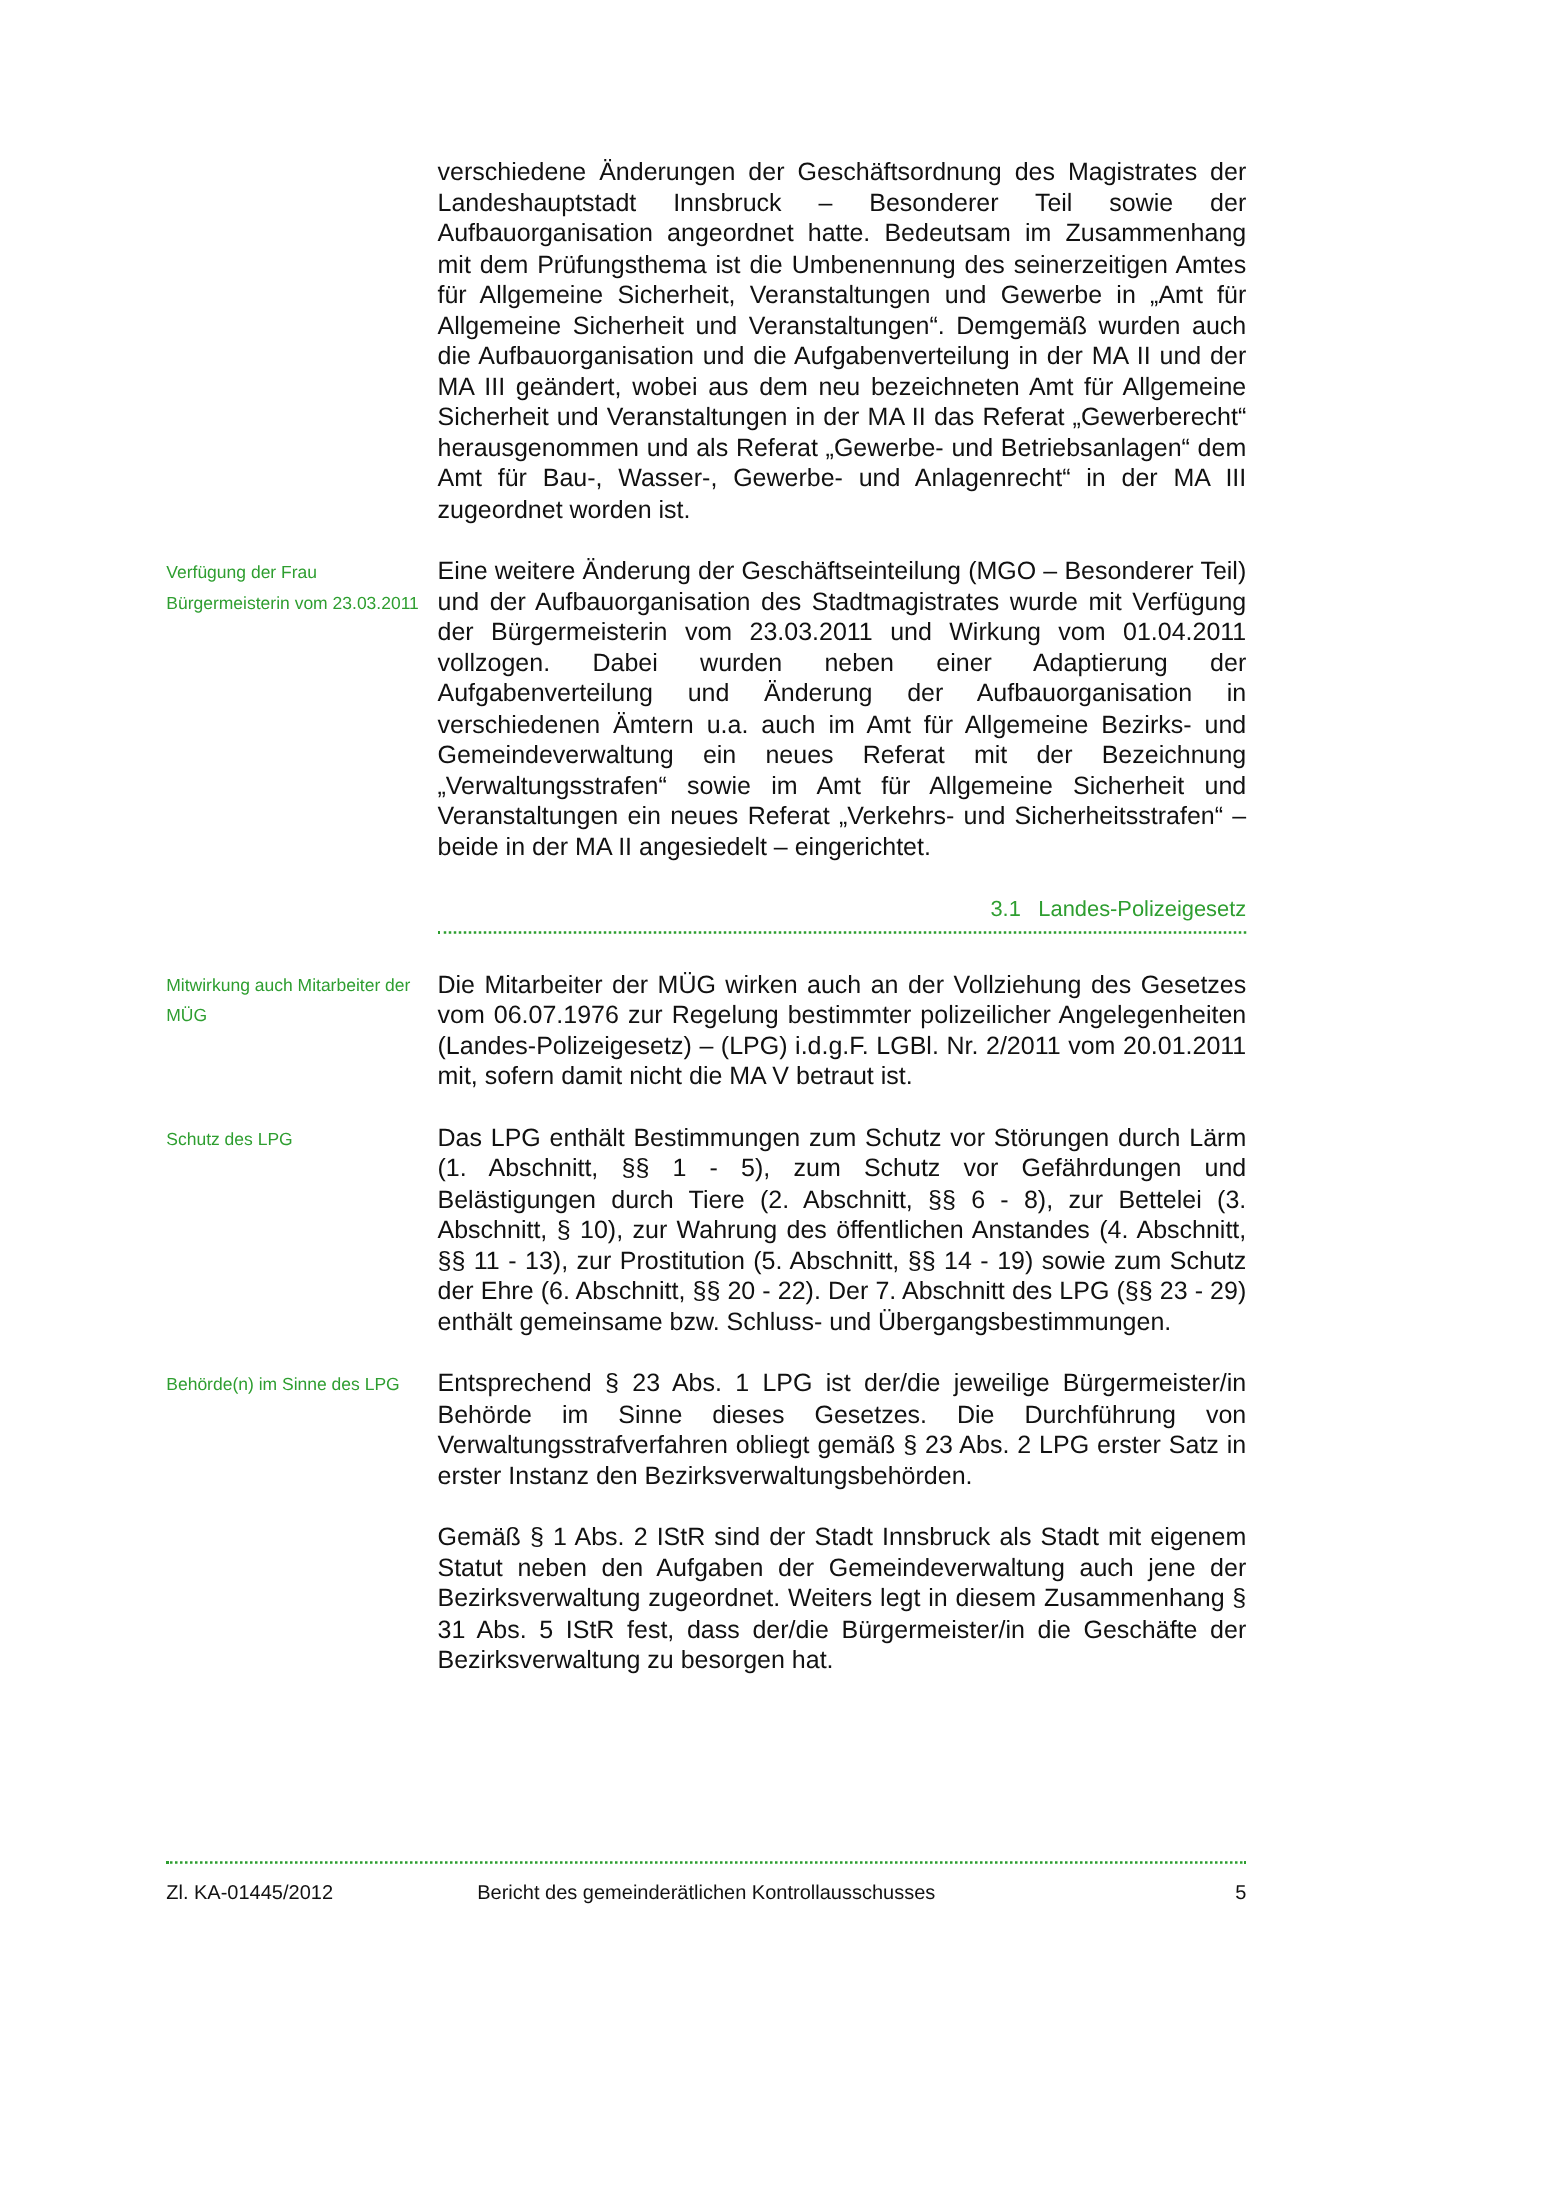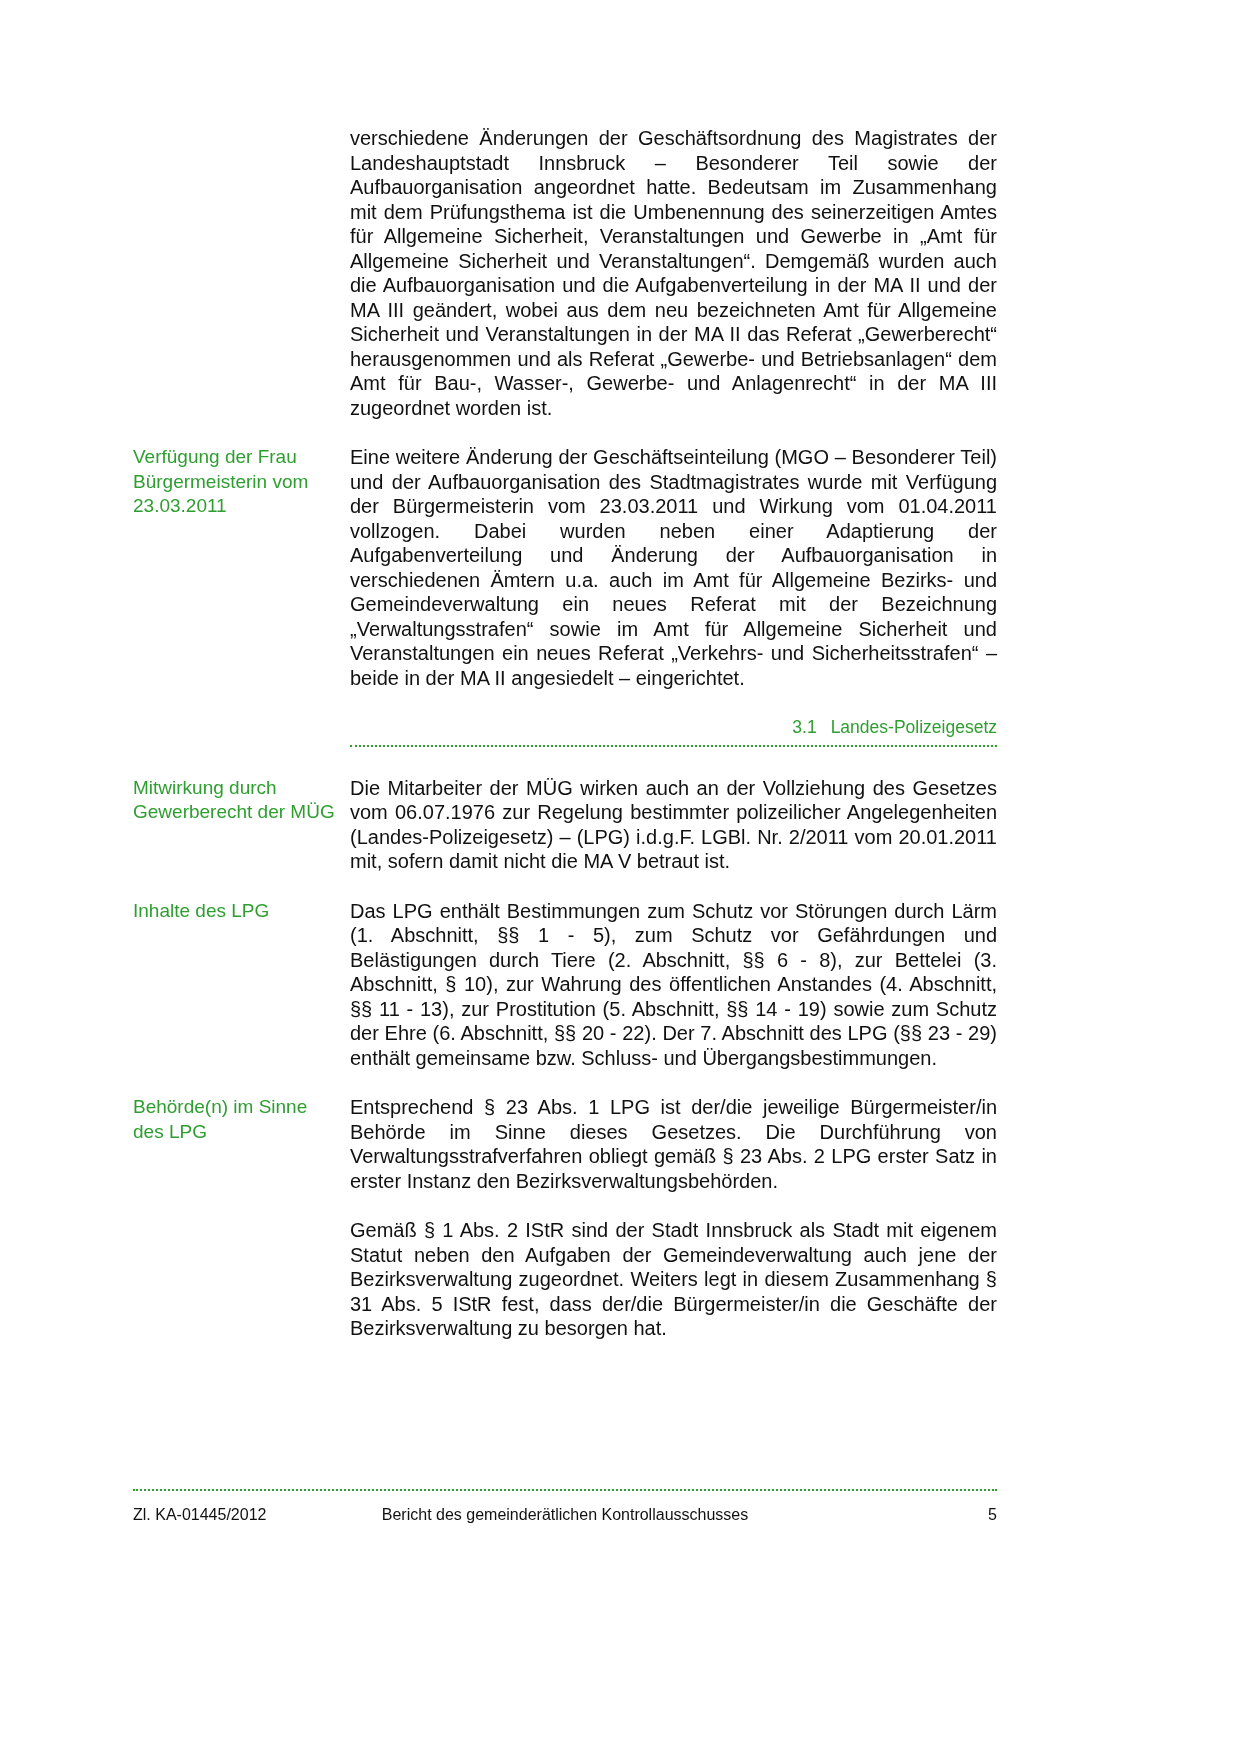--- a/index.html
+++ b/index.html
@@ -24,21 +24,21 @@
   .row {
     display: flex;
     align-items: flex-start;
     margin-bottom: 25px;
   }
   .label-col {
     flex: 0 0 217px;
     width: 217px;
     padding-right: 14px;
     color: var(--green);
-    font-size: 19px;
+    font-size: 14px;
     line-height: 24.5px;
   }
   .body-col {
     flex: 0 0 647px;
     width: 647px;
     font-size: 20px;
     line-height: 24.5px;
     text-align: justify;
     hyphens: auto;
     -webkit-hyphens: auto;
@@ -96,26 +96,26 @@
   </div>
 
 
   <div class="heading-row">
     <div class="heading">
       <span>3.1</span><span class="hspace"></span><span>Landes-Polizeigesetz</span>
     </div>
   </div>
 
   <div class="row">
-    <div class="label-col">Mitwirkung durch Gewerberecht der MÜG</div>
+    <div class="label-col">Mitwirkung auch Mitarbeiter der MÜG</div>
     <div class="body-col">Die Mitarbeiter der MÜG wirken auch an der Vollziehung des Gesetzes vom 06.07.1976 zur Regelung bestimmter polizeilicher Angelegenheiten (Landes-Polizeigesetz) – (LPG) i.d.g.F. LGBl. Nr. 2/2011 vom 20.01.2011 mit, sofern damit nicht die MA V betraut ist.</div>
   </div>
 
   <div class="row">
-    <div class="label-col">Inhalte des LPG</div>
+    <div class="label-col">Schutz des LPG</div>
     <div class="body-col">Das LPG enthält Bestimmungen zum Schutz vor Störungen durch Lärm (1. Abschnitt, §§ 1 - 5), zum Schutz vor Gefährdungen und Belästigungen durch Tiere (2. Abschnitt, §§ 6 - 8), zur Bettelei (3. Abschnitt, § 10), zur Wahrung des öffentlichen Anstandes (4. Abschnitt, §§ 11 - 13), zur Prostitution (5. Abschnitt, §§ 14 - 19) sowie zum Schutz der Ehre (6. Abschnitt, §§ 20 - 22). Der 7. Abschnitt des LPG (§§ 23 - 29) enthält gemeinsame bzw. Schluss- und Übergangsbestimmungen.</div>
   </div>
 
   <div class="row">
     <div class="label-col">Behörde(n) im Sinne des LPG</div>
     <div class="body-col">Entsprechend § 23 Abs. 1 LPG ist der/die jeweilige Bürgermeister/in Behörde im Sinne dieses Gesetzes. Die Durchführung von Verwaltungsstrafverfahren obliegt gemäß § 23 Abs. 2 LPG erster Satz in erster Instanz den Bezirksverwaltungsbehörden.</div>
   </div>
 
   <div class="row">
     <div class="label-col"></div>

